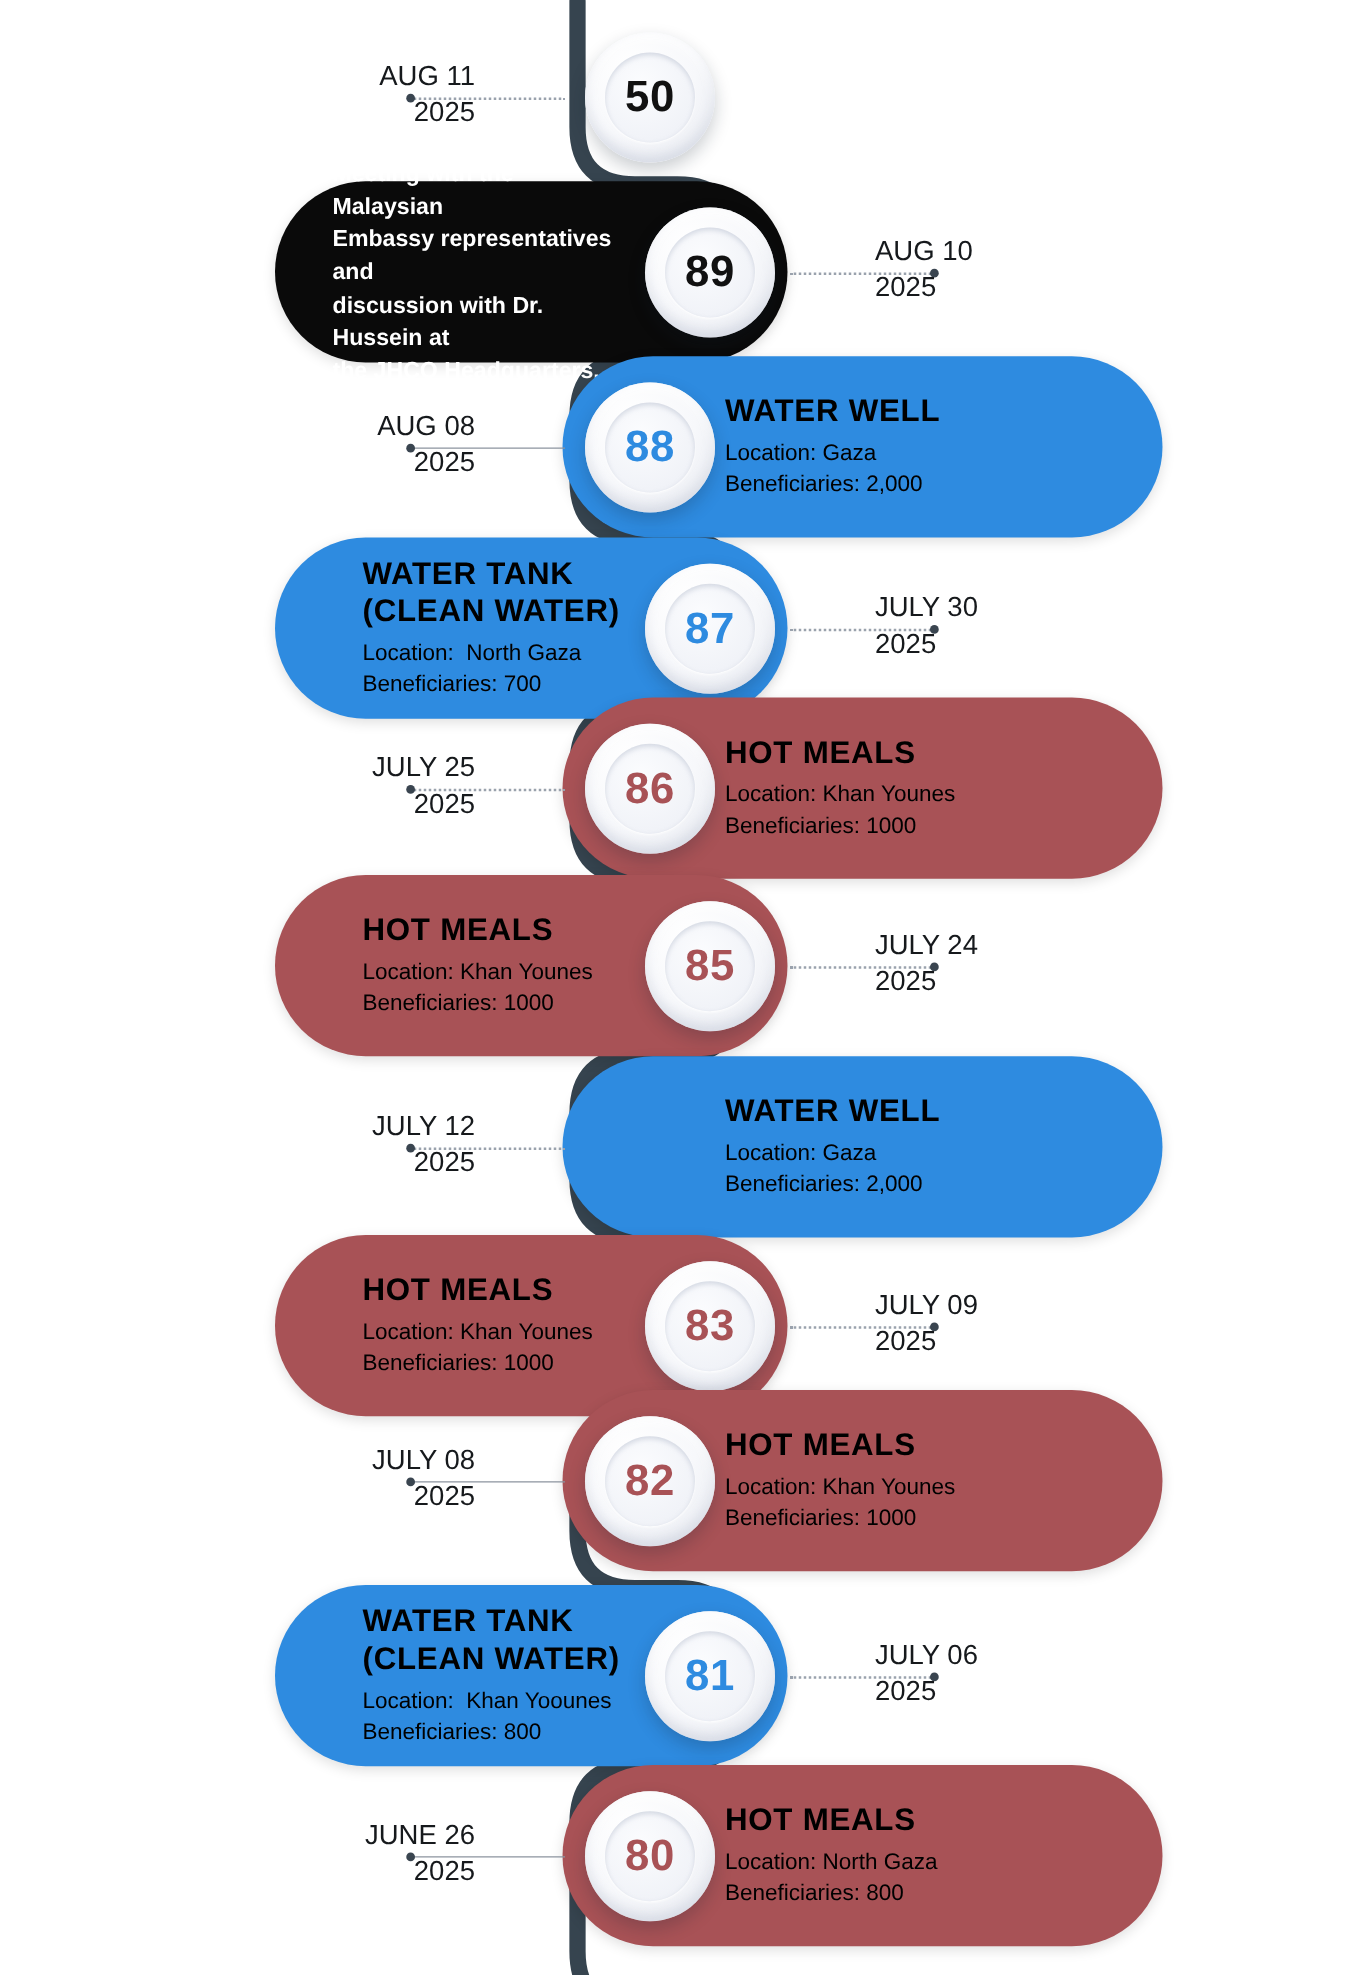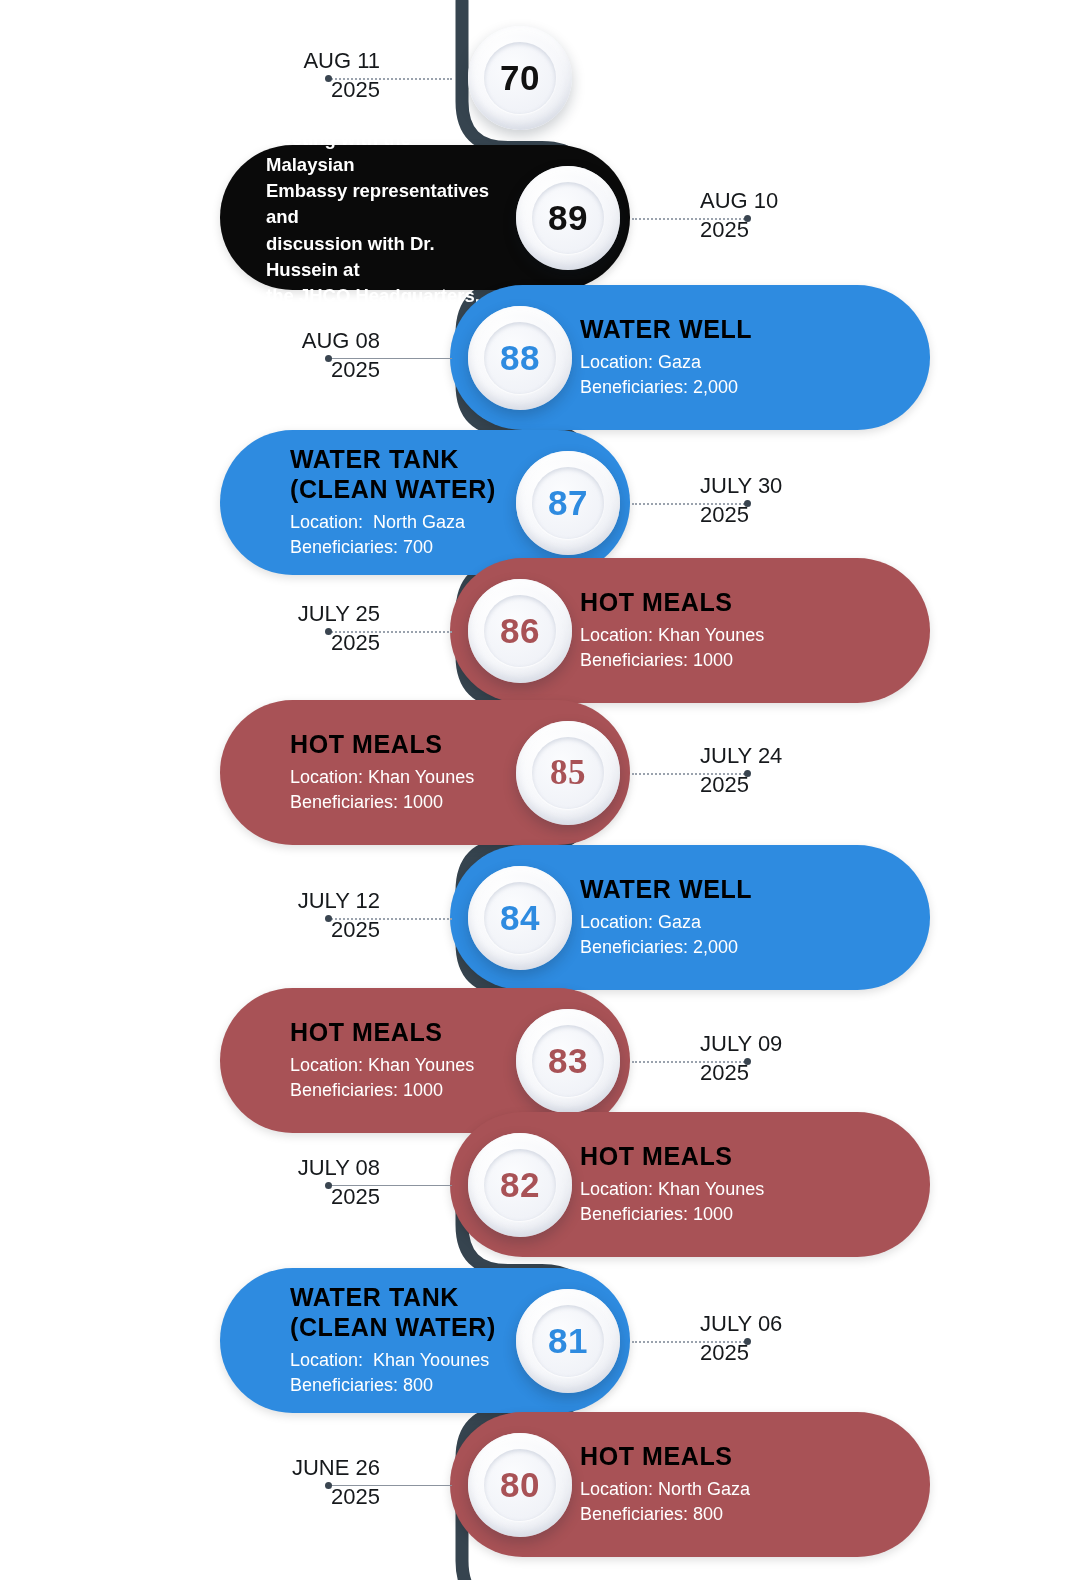--- a/index.html
+++ b/index.html
@@ -71,21 +71,21 @@
     font-size: 25px;
     font-weight: bold;
     letter-spacing: 0.6px;
     color: #000000;
     line-height: 1.18;
     margin: 0 0 6px 0;
     white-space: pre-line;
   }
   .pill-line {
     font-size: 18px;
-    color: #ffffff;
+    color: #000000;
     line-height: 1.38;
     white-space: pre;
   }
 
   
   .pill-note {
     font-size: 18.5px;
     font-weight: bold;
     color: #ffffff;
     line-height: 1.42;
@@ -186,21 +186,21 @@
 
   <div id="rows">
       <div class="tl-row row-right row-note" style="top: 5px;">
         <div class="date-block">AUG 11
 2025</div>
         <div class="leader">
           <div class="dots"></div>
           <div class="knob"></div>
         </div>
         <div class="badge">
-          <span class="badge-num" style="color: rgb(17, 17, 17);">70</span>
+          <span class="badge-num" style="color: rgb(17, 17, 17);">50</span>
         </div>
       </div>
       <div class="tl-row row-left row-note" style="top: 145px;">
         <div class="date-block">AUG 10
 2025</div>
         <div class="leader">
           <div class="dots"></div>
           <div class="knob"></div>
         </div>
         <div class="pill" style="background: rgb(10, 10, 10);">
@@ -278,39 +278,36 @@
           <div class="knob"></div>
         </div>
         <div class="pill" style="background: rgb(168, 82, 86);">
           <div class="pill-text">
             <p class="pill-title">HOT MEALS</p>
             <div class="pill-line">Location: Khan Younes</div>
             <div class="pill-line">Beneficiaries: 1000</div>
           </div>
         </div>
         <div class="badge">
-          <span class="badge-num" style="color: rgb(168, 82, 86); font-family: Liberation Serif, serif;">85</span>
+          <span class="badge-num" style="color: rgb(168, 82, 86);">85</span>
         </div>
       </div>
       <div class="tl-row row-right" style="top: 845px;">
         <div class="date-block">JULY 12
 2025</div>
         <div class="leader">
           <div class="dots"></div>
           <div class="knob"></div>
         </div>
         <div class="pill" style="background: rgb(46, 139, 224);">
           <div class="pill-text">
             <p class="pill-title">WATER WELL</p>
             <div class="pill-line">Location: Gaza</div>
             <div class="pill-line">Beneficiaries: 2,000</div>
           </div>
-        </div>
-        <div class="badge">
-          <span class="badge-num" style="color: rgb(46, 139, 224);">84</span>
         </div>
       </div>
       <div class="tl-row row-left" style="top: 988px;">
         <div class="date-block">JULY 09
 2025</div>
         <div class="leader">
           <div class="dots"></div>
           <div class="knob"></div>
         </div>
         <div class="pill" style="background: rgb(168, 82, 86);">

